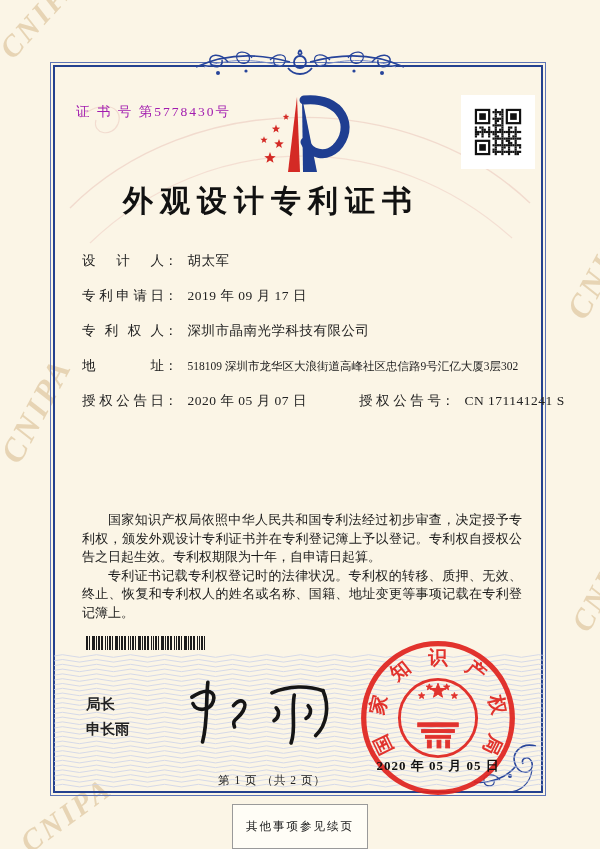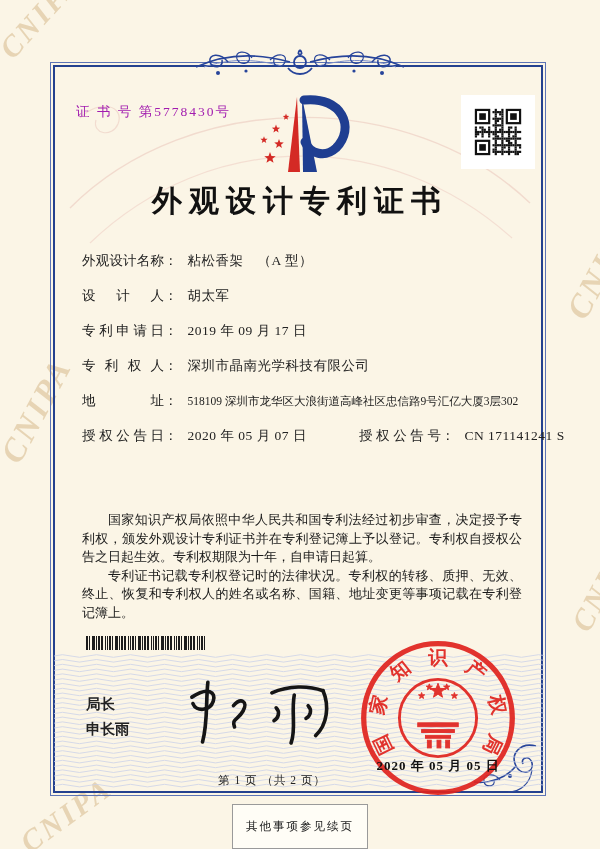--- a/index.html
+++ b/index.html
@@ -16,21 +16,21 @@
                border:1.5px solid #5d74b6;}
   .frame-inner{position:absolute;left:2px;top:2px;right:2px;bottom:2px;border:2.5px solid #24418f;}
 
   .topOrn{position:absolute;left:190px;top:44px;width:220px;height:46px;}
   .cornerOrn{position:absolute;left:466px;top:740px;width:76px;height:54px;}
 
   .certno{position:absolute;left:76px;top:103px;font-size:13.5px;letter-spacing:2px;color:#a21caf;}
   .logo{position:absolute;left:246px;top:92px;width:108px;height:86px;}
   .qr{position:absolute;left:466px;top:100px;width:64px;height:64px;background:#fff;
       box-shadow:0 0 0 5px #fff;}
-  .title{position:absolute;left:0;top:181px;width:600px;text-align:center;font-size:30px;
+  .title{position:absolute;left:0;top:181px;width:542px;text-align:center;font-size:30px;
          font-weight:bold;letter-spacing:7px;color:#111;}
 
   .fields{position:absolute;left:82px;top:252px;width:444px;font-size:13.5px;color:#222;}
   .frow{height:35px;line-height:17px;white-space:nowrap;}
   .flabel{display:inline-block;width:82px;text-align:justify;text-align-last:justify;}
   .fvalue{margin-left:10px;letter-spacing:0.5px;}
   .frow.addr .fvalue{font-size:11.5px;letter-spacing:0;}
   .gcol2{margin-left:52px;}
 
   .paras{position:absolute;left:82px;top:511px;width:440px;font-size:13px;line-height:18.5px;
@@ -283,23 +283,20 @@
       <rect x="24" y="17" width="1" height="1" fill="#111"></rect>
       <rect x="24" y="20" width="1" height="1" fill="#111"></rect>
       <rect x="24" y="21" width="1" height="1" fill="#111"></rect>
       <rect x="24" y="23" width="1" height="1" fill="#111"></rect>
     </svg>
 
   <div class="title">外观设计专利证书</div>
 
   <div class="fields">
     <div class="frow">
-      <span class="flabel">外观设计名称</span><span>：</span><span class="fvalue">粘松香架　（A 型）</span>
-    </div>
-    <div class="frow">
       <span class="flabel">设计人</span><span>：</span><span class="fvalue">胡太军</span>
     </div>
     <div class="frow">
       <span class="flabel">专利申请日</span><span>：</span><span class="fvalue">2019 年 09 月 17 日</span>
     </div>
     <div class="frow">
       <span class="flabel">专利权人</span><span>：</span><span class="fvalue">深圳市晶南光学科技有限公司</span>
     </div>
     <div class="frow addr">
       <span class="flabel">地址</span><span>：</span><span class="fvalue">518109 深圳市龙华区大浪街道高峰社区忠信路9号汇亿大厦3层302</span>

